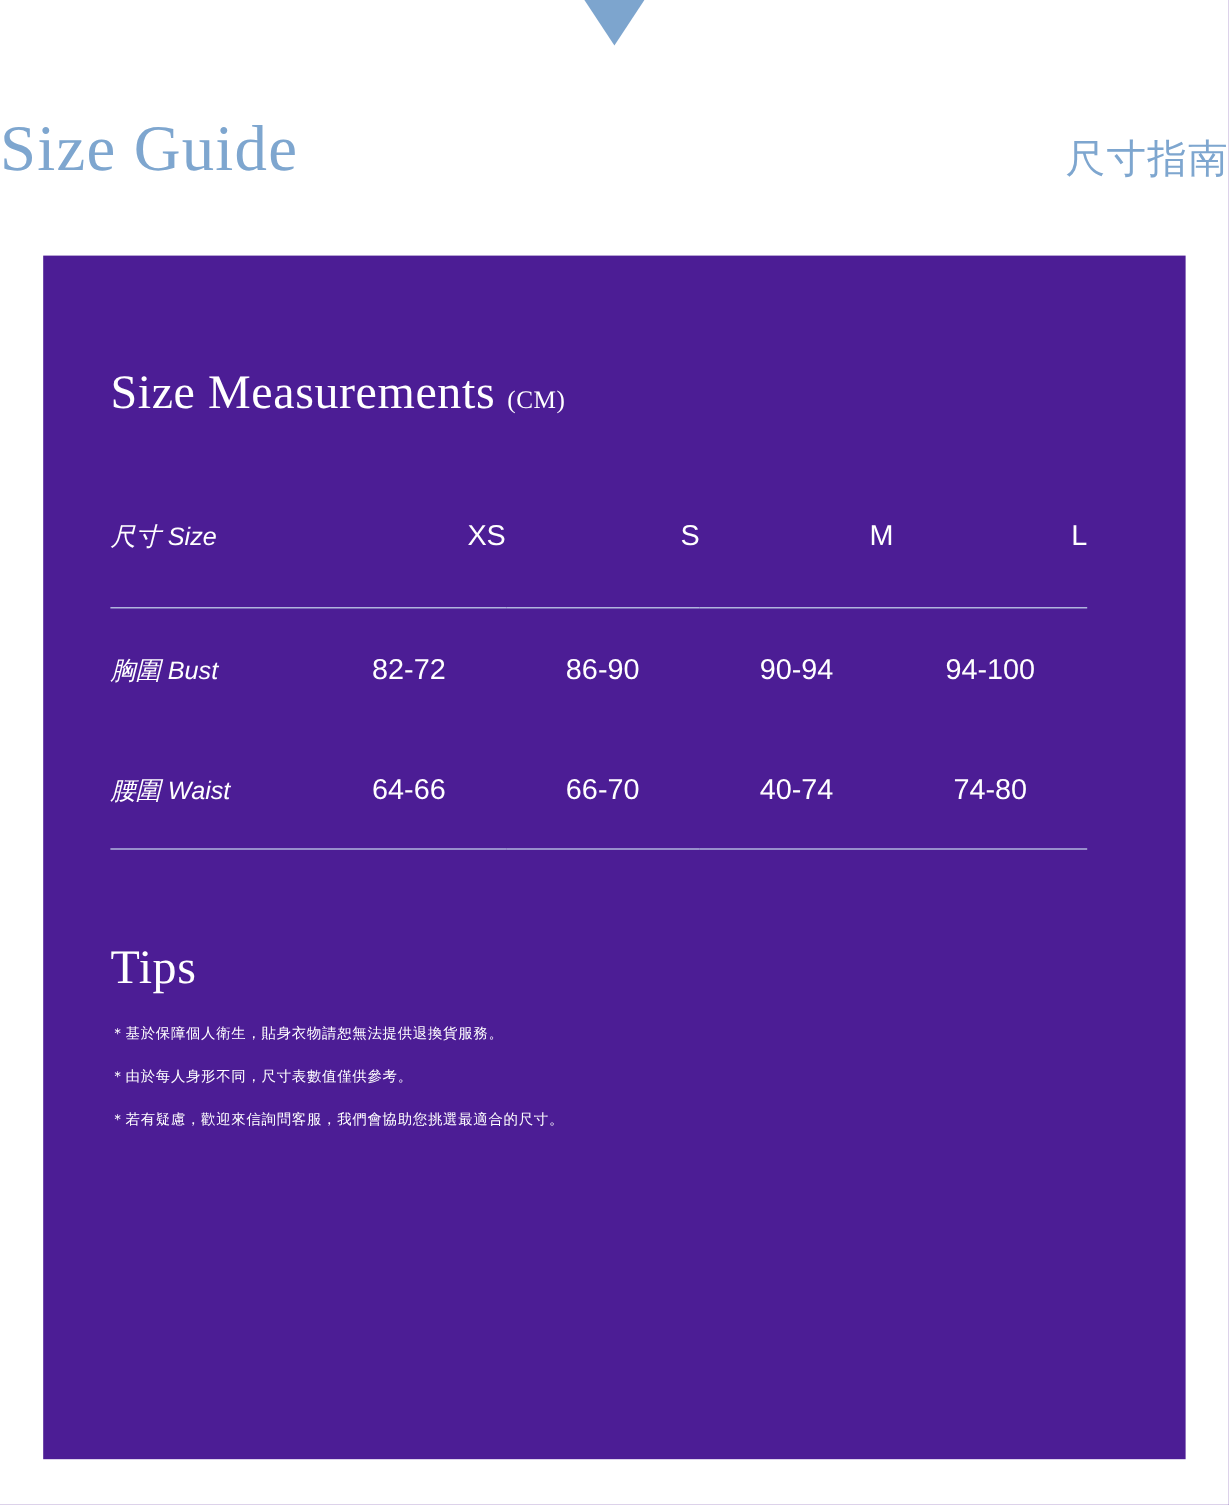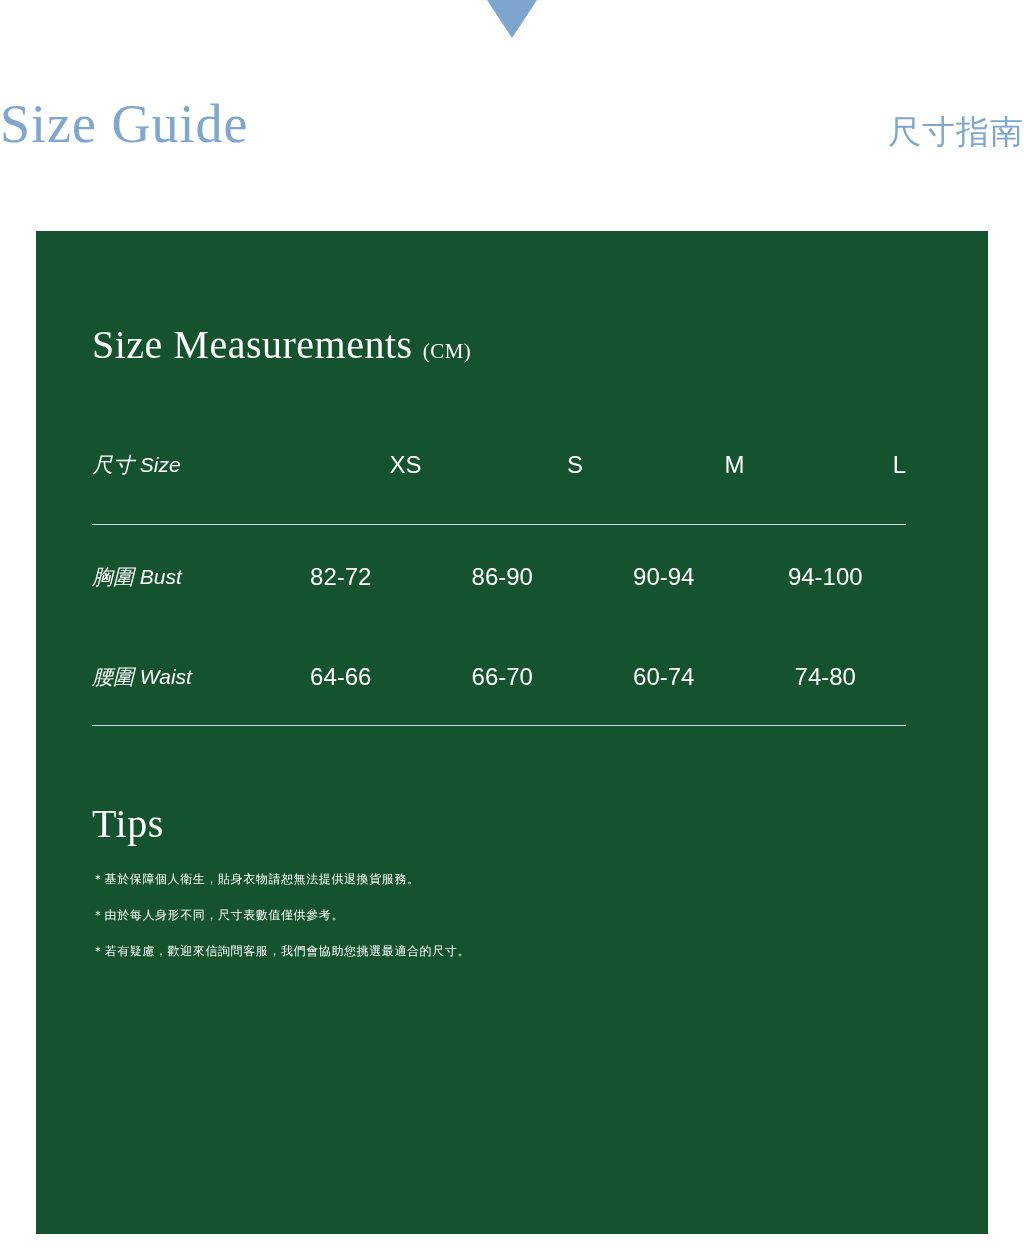--- a/index.html
+++ b/index.html
@@ -56,25 +56,24 @@
     letter-spacing: 1px;
   }
 
   
   .panel {
     position: absolute;
     left: 36px;
     top: 213px;
     width: 952px;
     height: 1003px;
-    background: #14532d;
+    background: #4c1d95;
     color: #ffffff;
     box-sizing: border-box;
     padding: 0 56px;
-    margin-top: 18px;
   }
 
   .section-head {
     padding-top: 90px;
     display: flex;
     align-items: baseline;
     gap: 10px;
   }
   .section-head .en {
     font-family: "Liberation Serif", serif;
@@ -179,21 +178,21 @@
         <td class="label">胸圍 Bust</td>
         <td>82-72</td>
         <td>86-90</td>
         <td>90-94</td>
         <td>94-100</td>
       </tr>
       <tr>
         <td class="label">腰圍 Waist</td>
         <td>64-66</td>
         <td>66-70</td>
-        <td>60-74</td>
+        <td>40-74</td>
         <td>74-80</td>
       </tr>
     </tbody>
   </table>
 
   <div class="tips-head">Tips</div>
 
   <div class="tips-list">
     <div class="tip-line">＊基於保障個人衛生，貼身衣物請恕無法提供退換貨服務。</div>
     <div class="tip-line">＊由於每人身形不同，尺寸表數值僅供參考。</div>

